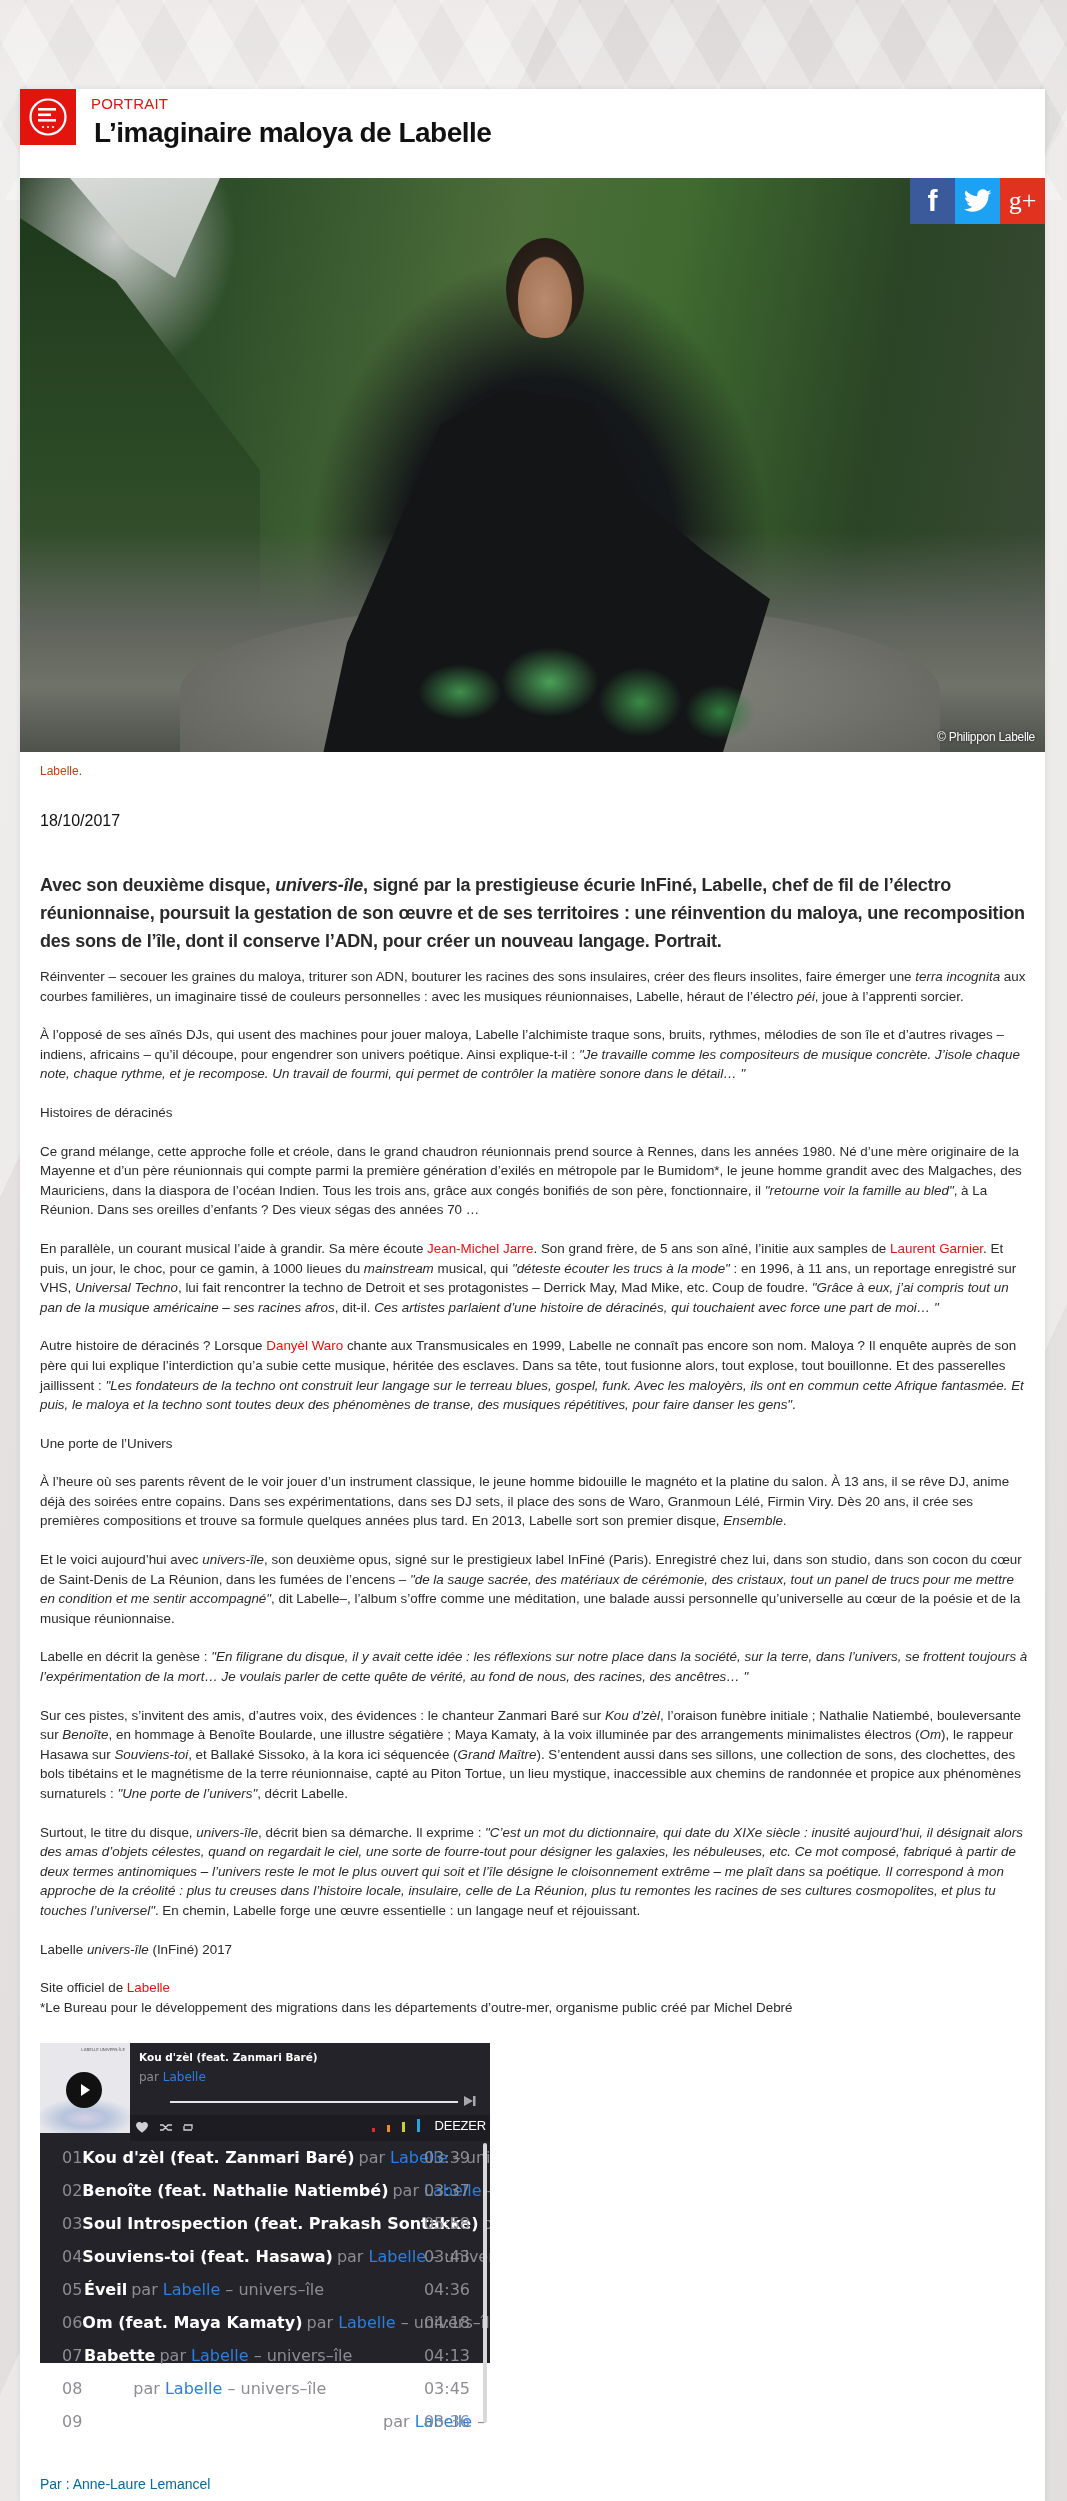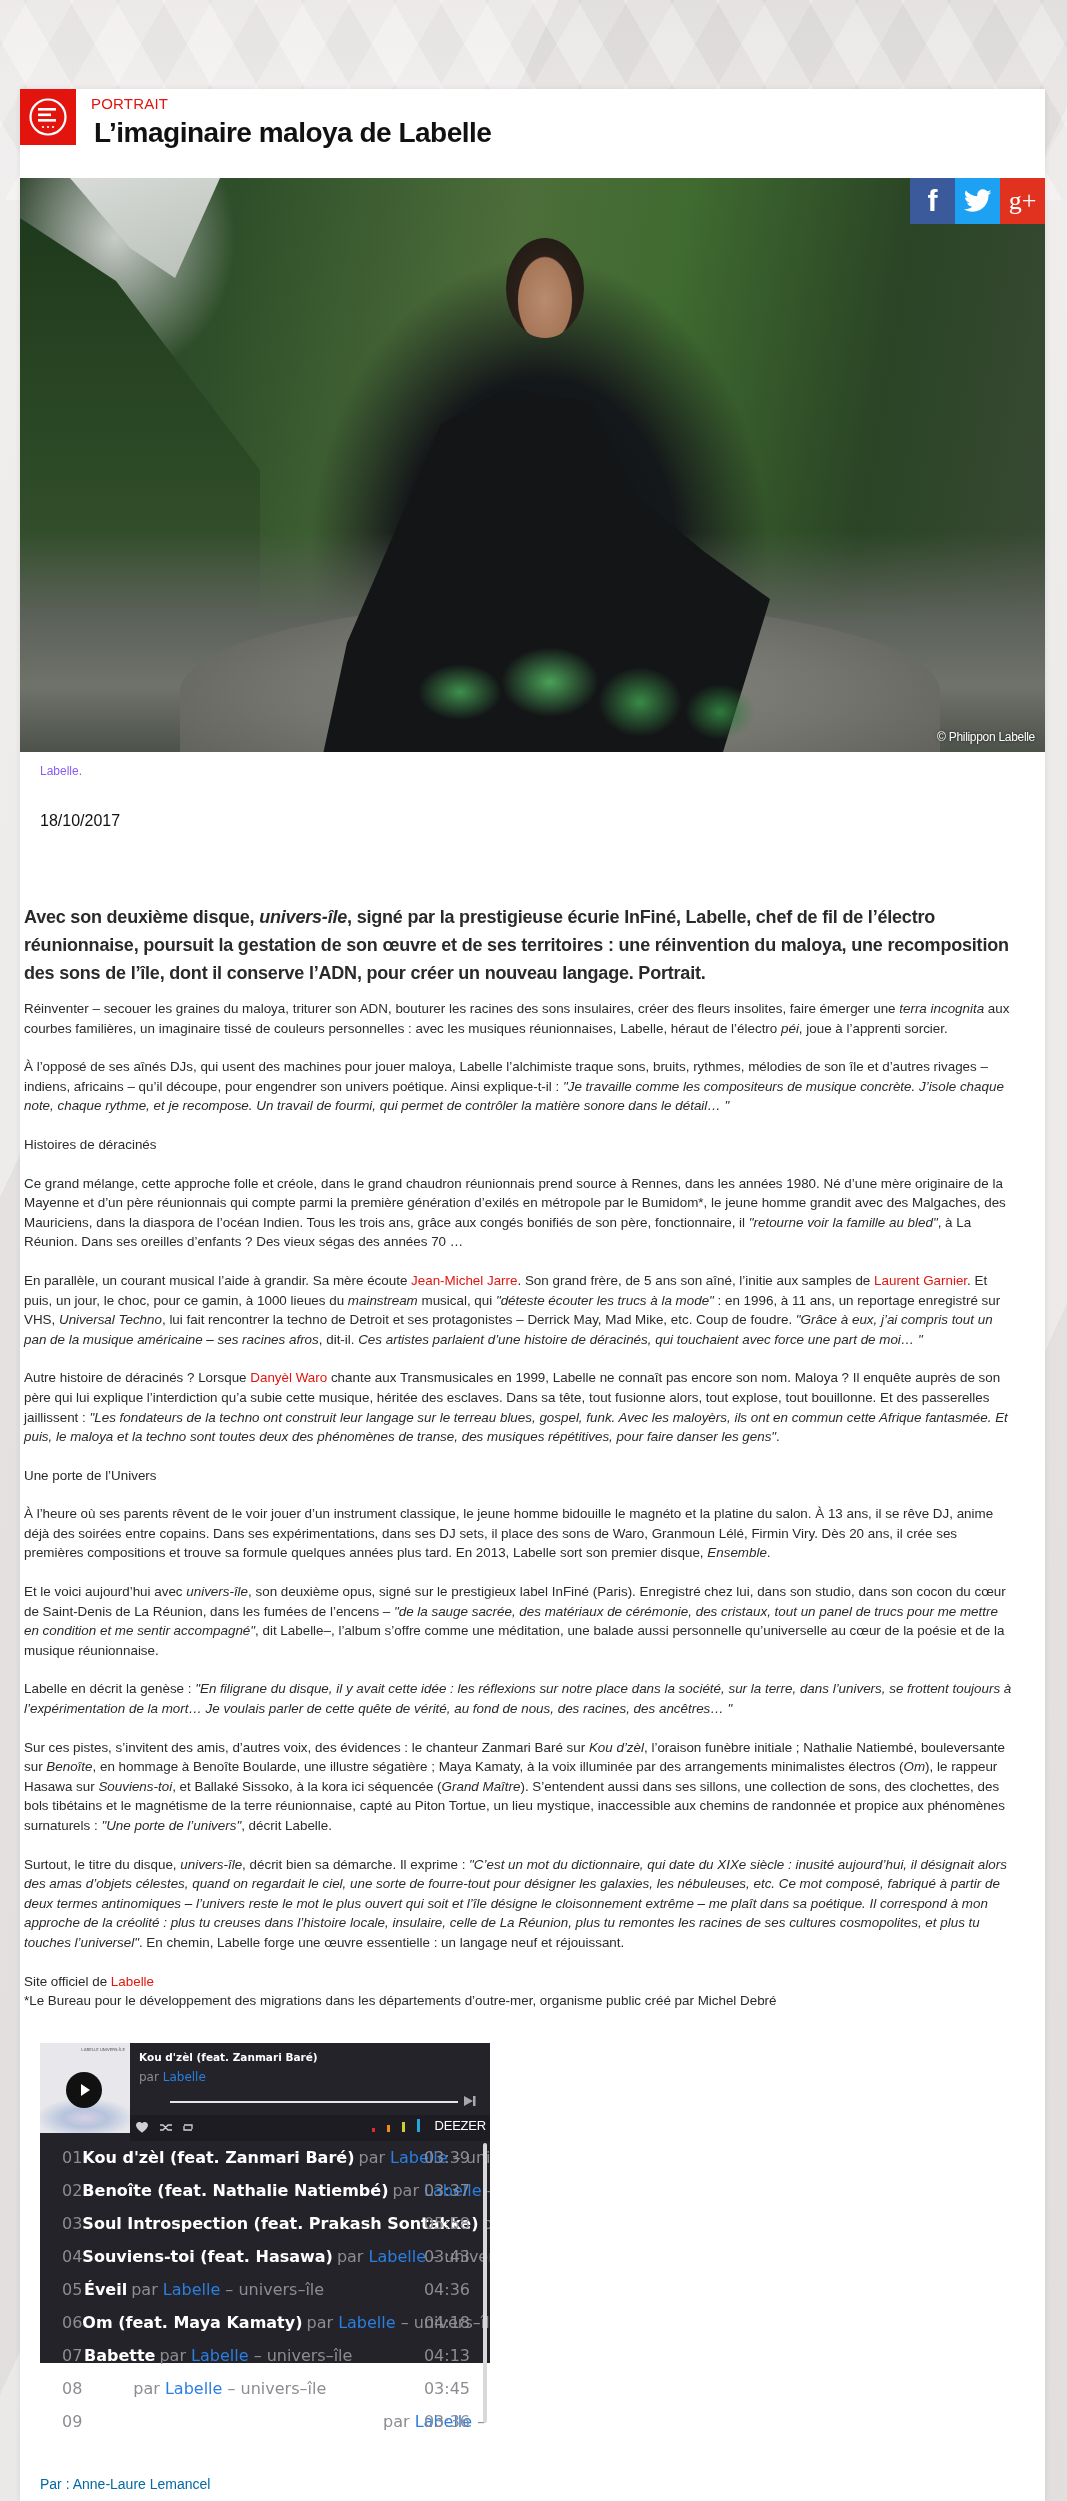--- a/index.html
+++ b/index.html
@@ -97,29 +97,29 @@
   }
   .social .sbtn {
     width: 45px; height: 46px; display: flex; align-items: center; justify-content: center;
     color: #fff; cursor: pointer;
   }
   .sbtn.fb { background: #3b5a9b; font-weight: bold; font-size: 30px; font-family: "Liberation Sans", sans-serif; }
   .sbtn.tw { background: #1da1f2; }
   .sbtn.gp { background: #e0321f; font-family: "Liberation Serif", serif; font-size: 26px; }
   .caption {
     position: absolute; left: 20px; top: 675px;
-    font-size: 12px; color: #8b5cf6;
+    font-size: 12px; color: #c2410c;
   }
   .date {
     position: absolute; left: 20px; top: 723px;
     font-size: 16px; color: #111;
   }
   .content {
-    position: absolute; left: 4px; top: 782px; width: 990px;
-    font-size: 13.4px; line-height: 19.6px; color: #2a2a2a; margin-top: 32px;
+    position: absolute; left: 20px; top: 782px; width: 990px;
+    font-size: 13.4px; line-height: 19.6px; color: #2a2a2a;
   }
   .content p { margin: 0 0 19px 0; }
   .content .lead {
     font-size: 18px; line-height: 28px; font-weight: bold; color: #2a2a2a;
     margin: 0 0 12px 0; letter-spacing: -0.2px;
   }
   .content .lead em { font-style: italic; }
   .content .subhead { margin-bottom: 19px; }
   .content a { color: #e3140e; text-decoration: none; }
   .content .tight { margin-bottom: 0; }
@@ -257,20 +257,21 @@
     <p><span>À l’heure où ses parents rêvent de le voir jouer d’un instrument classique, le jeune homme bidouille le magnéto et la platine du salon. À 13 ans, il se rêve DJ, anime déjà des soirées entre copains. Dans ses expérimentations, dans ses DJ sets, il place des sons de Waro, Granmoun Lélé, Firmin Viry. Dès 20 ans, il crée ses premières compositions et trouve sa formule quelques années plus tard. En 2013, Labelle sort son premier disque, </span><em>Ensemble</em><span>.</span></p>
 
     <p><span>Et le voici aujourd’hui avec </span><em>univers-île</em><span>, son deuxième opus, signé sur le prestigieux label InFiné (Paris). Enregistré chez lui, dans son studio, dans son cocon du cœur de Saint-Denis de La Réunion, dans les fumées de l’encens – </span><em>"de la sauge sacrée, des matériaux de cérémonie, des cristaux, tout un panel de trucs pour me mettre en condition et me sentir accompagné"</em><span>, dit Labelle–, l’album s’offre comme une méditation, une balade aussi personnelle qu’universelle au cœur de la poésie et de la musique réunionnaise.</span></p>
 
     <p><span>Labelle en décrit la genèse : </span><em>"En filigrane du disque, il y avait cette idée : les réflexions sur notre place dans la société, sur la terre, dans l’univers, se frottent toujours à l’expérimentation de la mort… Je voulais parler de cette quête de vérité, au fond de nous, des racines, des ancêtres… "</em></p>
 
     <p><span>Sur ces pistes, s’invitent des amis, d’autres voix, des évidences : le chanteur Zanmari Baré sur </span><em>Kou d’zèl</em><span>, l’oraison funèbre initiale ; Nathalie Natiembé, bouleversante sur </span><em>Benoîte</em><span>, en hommage à Benoîte Boularde, une illustre ségatière ; Maya Kamaty, à la voix illuminée par des arrangements minimalistes électros (</span><em>Om</em><span>), le rappeur Hasawa sur </span><em>Souviens-toi</em><span>, et Ballaké Sissoko, à la kora ici séquencée (</span><em>Grand Maître</em><span>). S’entendent aussi dans ses sillons, une collection de sons, des clochettes, des bols tibétains et le magnétisme de la terre réunionnaise, capté au Piton Tortue, un lieu mystique, inaccessible aux chemins de randonnée et propice aux phénomènes surnaturels : </span><em>"Une porte de l’univers"</em><span>, décrit Labelle.</span></p>
 
     <p><span>Surtout, le titre du disque, </span><em>univers-île</em><span>, décrit bien sa démarche. Il exprime : </span><em>"C’est un mot du dictionnaire, qui date du XIXe siècle : inusité aujourd’hui, il désignait alors des amas d’objets célestes, quand on regardait le ciel, une sorte de fourre-tout pour désigner les galaxies, les nébuleuses, etc. Ce mot composé, fabriqué à partir de deux termes antinomiques – l’univers reste le mot le plus ouvert qui soit et l’île désigne le cloisonnement extrême – me plaît dans sa poétique. Il correspond à mon approche de la créolité : plus tu creuses dans l’histoire locale, insulaire, celle de La Réunion, plus tu remontes les racines de ses cultures cosmopolites, et plus tu touches l’universel"</em><span>. En chemin, Labelle forge une œuvre essentielle : un langage neuf et réjouissant.</span></p>
 
+    <p><span>Labelle </span><em>univers-île</em><span> (InFiné) 2017</span></p>
 
     <p class="tight"><span>Site officiel de </span><a href="#">Labelle</a></p>
 
     <p>*Le Bureau pour le développement des migrations dans les départements d’outre-mer, organisme public créé par Michel Debré</p>
   </div>
 
   <div class="player">
     <div class="cover">
       <div class="cover-label">LABELLE
 UNIVERS-ÎLE</div>

